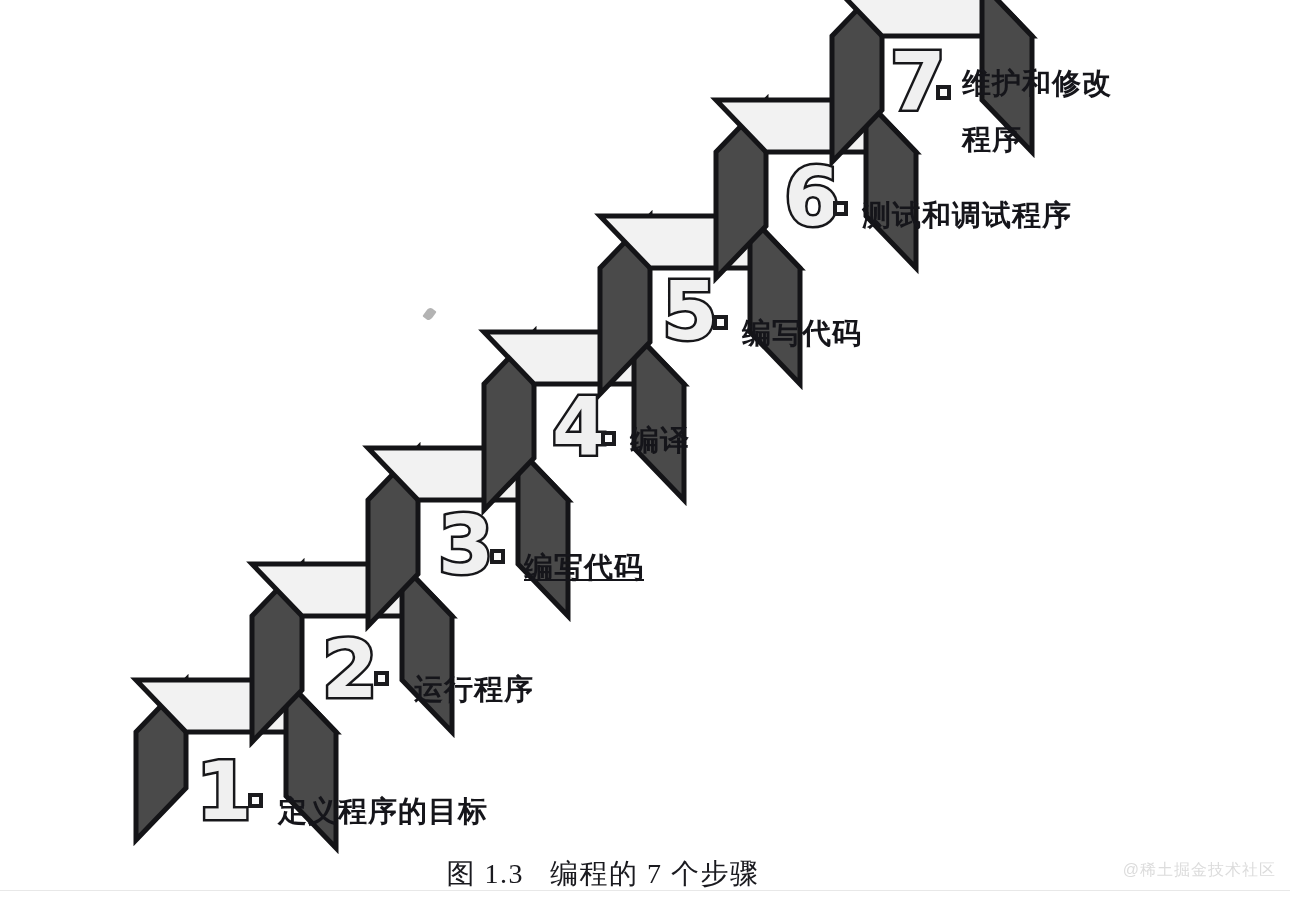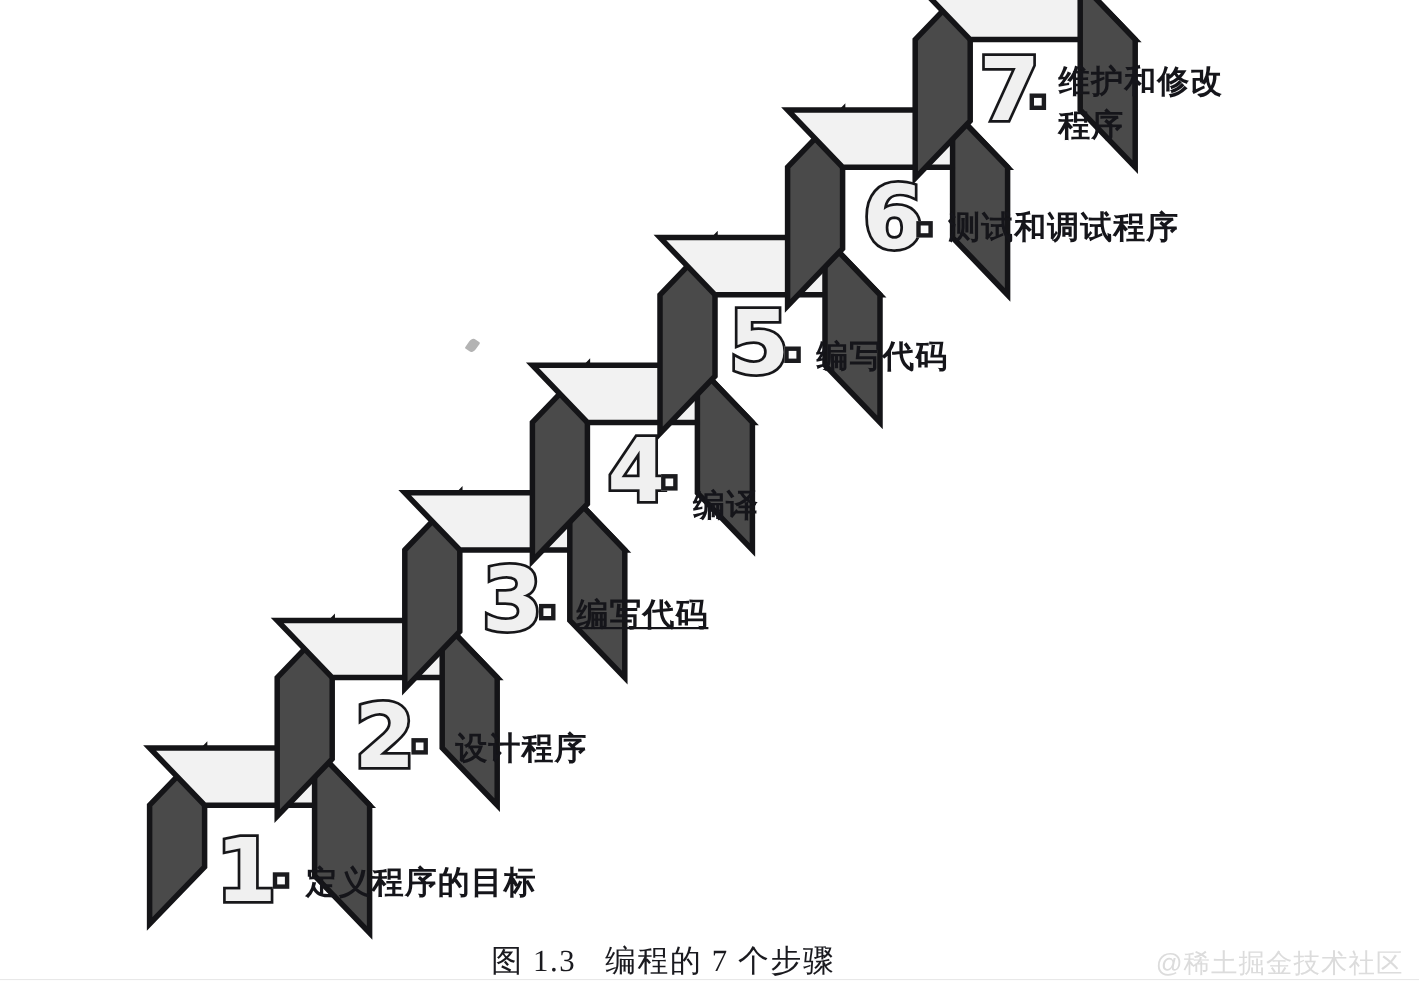--- a/index.html
+++ b/index.html
@@ -43,21 +43,21 @@
     height: 15px;
     border: 4px solid #1b1b1e;
     background: #fbfbfb;
     box-sizing: border-box;
   }
   .step-label {
     position: absolute;
     font-family: "Liberation Serif", "DejaVu Serif", serif;
     font-weight: 700;
     font-size: 29px;
-    line-height: 40px;
+    line-height: 56px;
     color: #15151a;
     white-space: pre-line;
     letter-spacing: 1px;
   }
   #caption {
     position: absolute;
     left: 0;
     top: 855px;
     width: 1206px;
     text-align: center;
@@ -74,21 +74,21 @@
     top: 890px;
     width: 1290px;
     height: 1px;
     background: #e8e8e8;
   }
   #watermark {
     position: absolute;
     right: 14px;
     top: 860px;
     font-family: "Liberation Sans", "DejaVu Sans", sans-serif;
-    font-size: 24px;
+    font-size: 16px;
     color: #dcdcdc;
     letter-spacing: 1px;
     white-space: nowrap;
     user-select: none;
   }
   #speck {
     position: absolute;
     left: 425px;
     top: 308px;
     width: 9px;
@@ -131,27 +131,27 @@
   </svg>
 
   <div id="speck"></div>
 
   <div id="steps-layer">
       <div class="step-number" style="left: 196px; top: 752px;">1</div>
       <div class="step-bullet" style="left: 248px; top: 793px;"></div>
       <div class="step-label" style="left: 278px; top: 783px; text-align: right;">定义程序的目标</div>
       <div class="step-number" style="left: 322px; top: 630px;">2</div>
       <div class="step-bullet" style="left: 374px; top: 671px;"></div>
-      <div class="step-label" style="left: 414px; top: 661px;">设计程序</div>
+      <div class="step-label" style="left: 414px; top: 661px;">运行程序</div>
       <div class="step-number" style="left: 438px; top: 506px;">3</div>
       <div class="step-bullet" style="left: 490px; top: 549px;"></div>
       <div class="step-label" style="left: 524px; top: 539px; text-decoration: underline;">编写代码</div>
       <div class="step-number" style="left: 552px; top: 388px;">4</div>
       <div class="step-bullet" style="left: 601px; top: 431px;"></div>
-      <div class="step-label" style="left: 630px; top: 440px;">编译</div>
+      <div class="step-label" style="left: 630px; top: 412px;">编译</div>
       <div class="step-number" style="left: 662px; top: 272px;">5</div>
       <div class="step-bullet" style="left: 713px; top: 315px;"></div>
       <div class="step-label" style="left: 742px; top: 305px;">编写代码</div>
       <div class="step-number" style="left: 784px; top: 158px;">6</div>
       <div class="step-bullet" style="left: 833px; top: 201px;"></div>
       <div class="step-label" style="left: 862px; top: 187px;">测试和调试程序</div>
       <div class="step-number" style="left: 890px; top: 42px;">7</div>
       <div class="step-bullet" style="left: 936px; top: 85px;"></div>
       <div class="step-label" style="left: 962px; top: 55px;">维护和修改
 程序</div>

